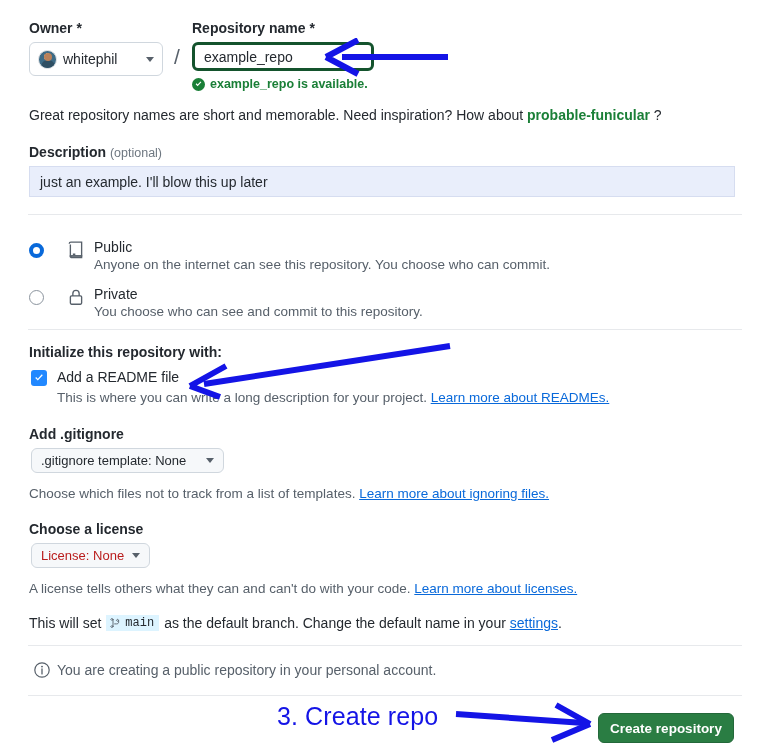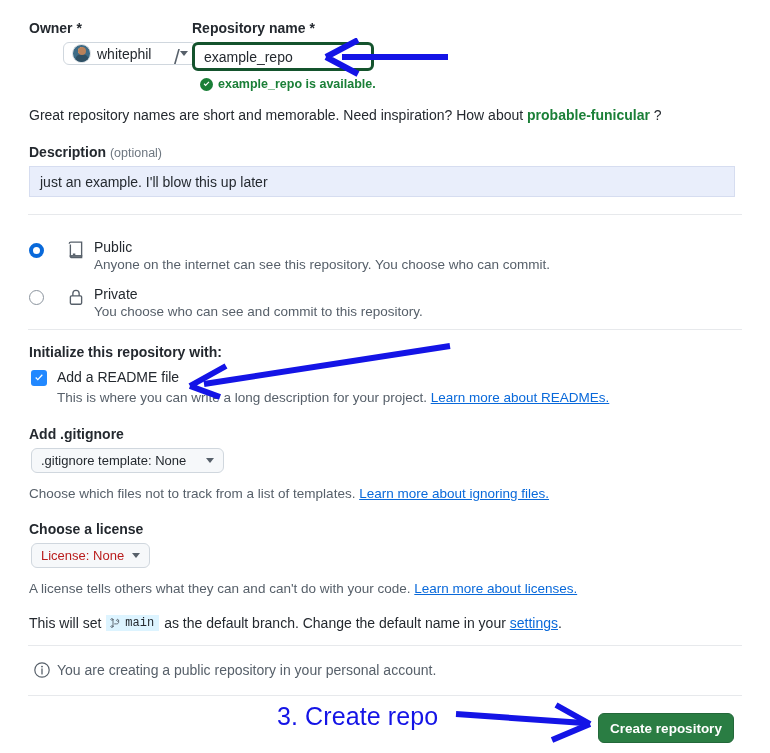--- a/index.html
+++ b/index.html
@@ -53,30 +53,29 @@
     height: 0;
   }
 
   
   #owner-label { position: absolute; left: 29px; top: 19px; }
   #reponame-label { position: absolute; left: 192px; top: 19px; }
 
   #owner-select {
     position: absolute;
     left: 29px; top: 42px;
-    width: 134px; height: 23px;
+    width: 134px; height: 34px;
     border: 1px solid #d0d7de;
     border-radius: 6px;
     background: #ffffff;
     display: flex;
     align-items: center;
     gap: 6px;
     padding: 0 8px;
     box-sizing: border-box;
-    margin-left: 34px;
   }
   .avatar {
     width: 19px; height: 19px;
     border-radius: 50%;
     flex: 0 0 auto;
     background: radial-gradient(circle at 50% 34%, #e8b98f 0 26%, #3d6b86 27% 100%);
     position: relative;
     overflow: hidden;
     border: 1px solid #d6dade;
     box-sizing: border-box;
@@ -132,21 +131,21 @@
     box-sizing: border-box;
     display: flex;
     align-items: center;
     padding: 0 9px;
     font-size: 14px;
     color: #24292f;
   }
 
   #availability {
     position: absolute;
-    left: 200px; top: 77px;
+    left: 192px; top: 77px;
     display: flex;
     align-items: center;
     gap: 5px;
     font-size: 12.5px;
     font-weight: bold;
     color: #1a7f37;
     white-space: nowrap;
   }
 
   #names-hint {

